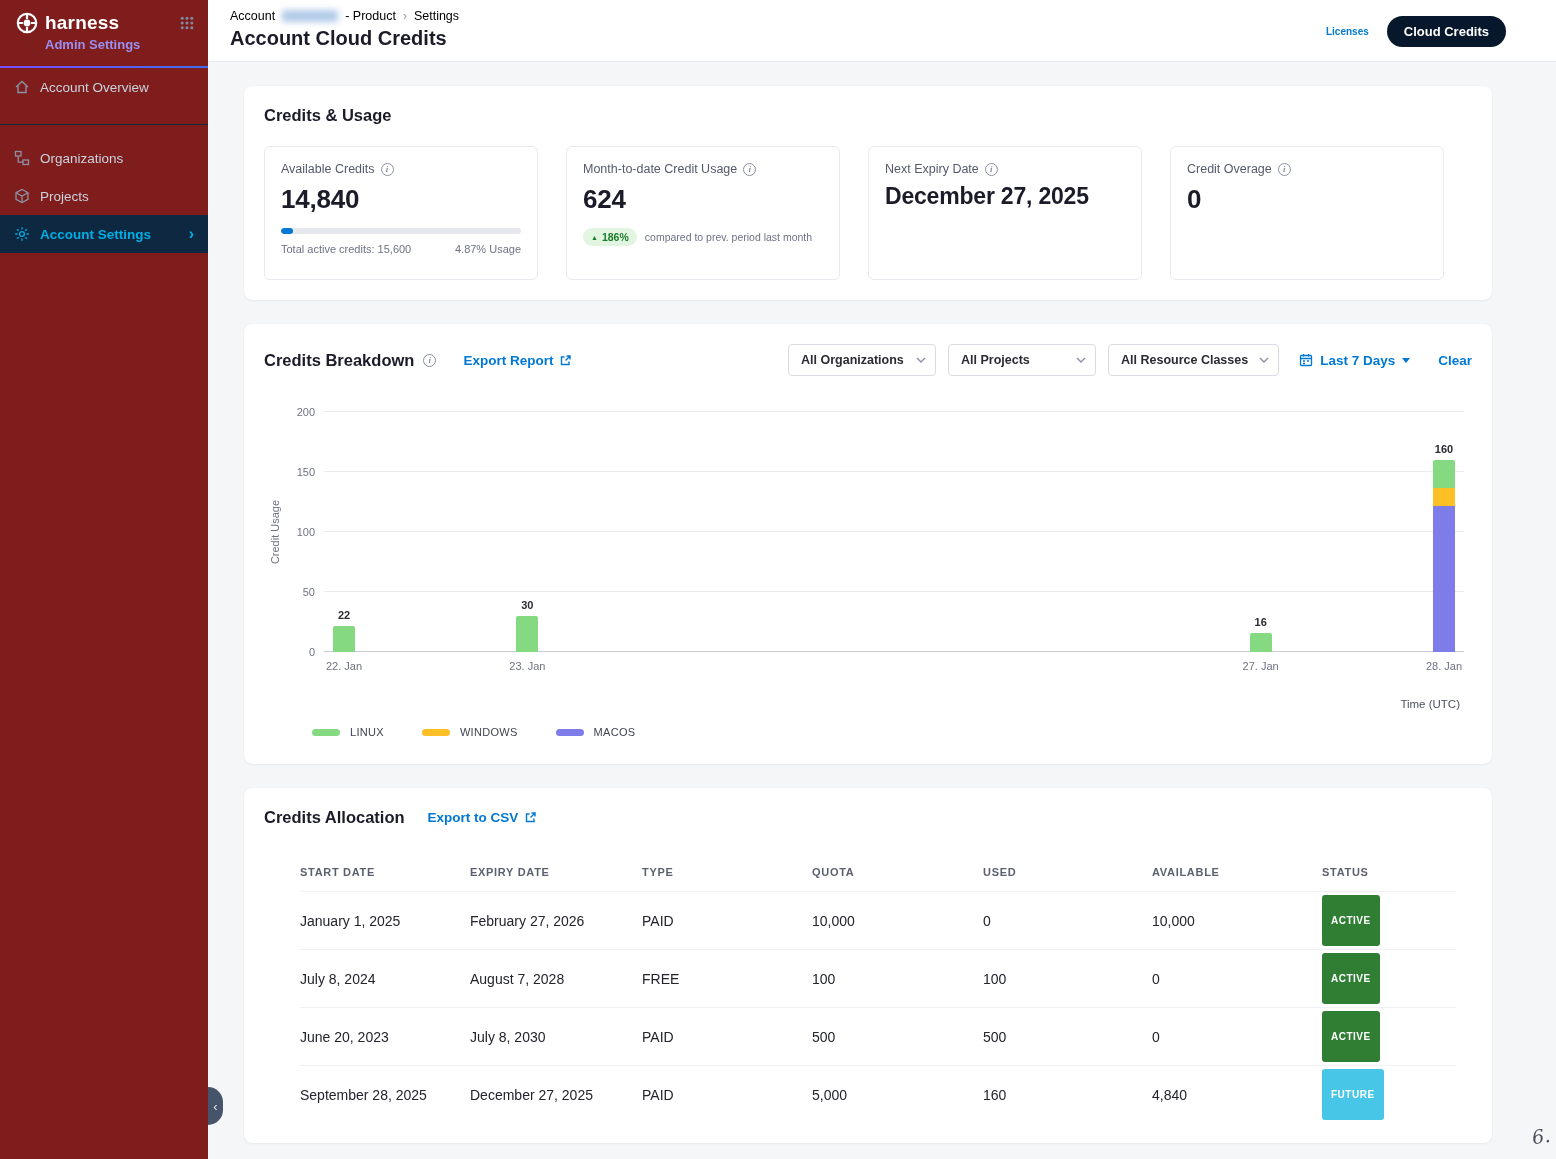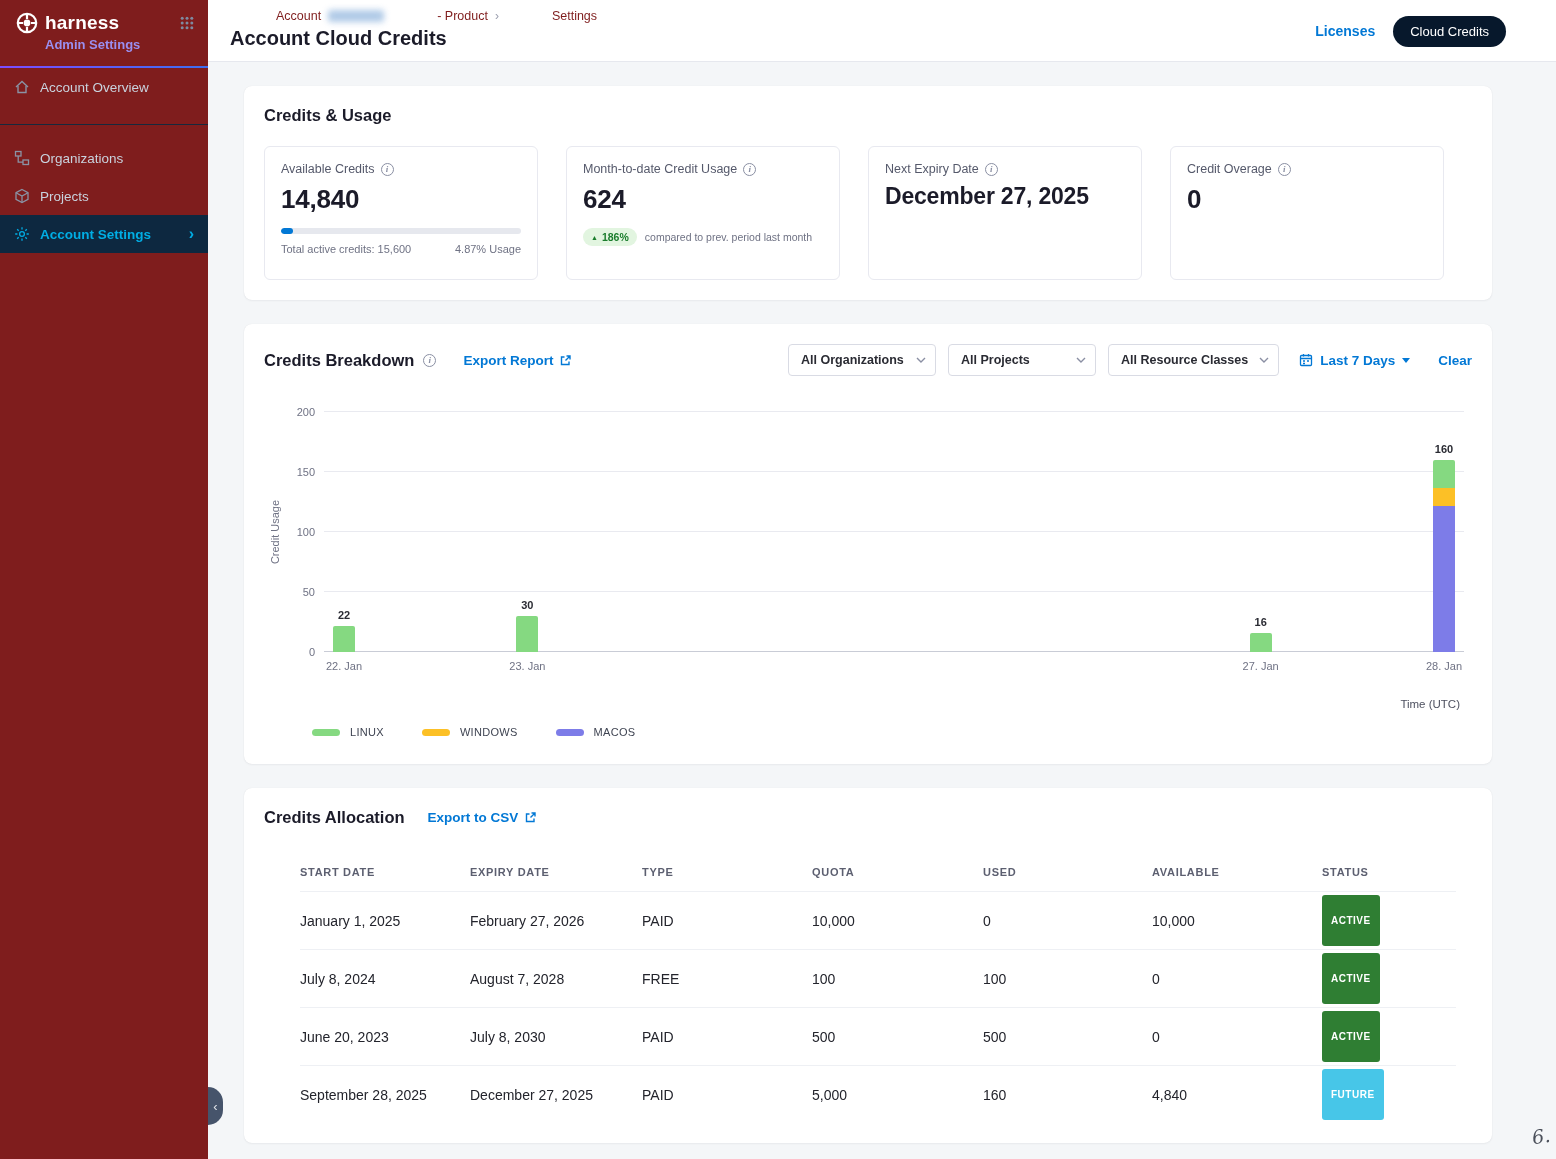--- a/index.html
+++ b/index.html
@@ -31,27 +31,27 @@
   .avatar { width: 26px; height: 26px; border-radius: 50%; background: #eef1f5; color: #12263c; font-size: 10px; font-weight: 700; display: flex; align-items: center; justify-content: center; }
   .redacted { filter: blur(3px); border-radius: 3px; }
   .user-redacted { width: 104px; height: 15px; background: #dde3ea; opacity: .85; }
   .collapse-tab { position: absolute; left: 208px; top: 1087px; width: 15px; height: 38px; background: #46546b; color: #dfe3e8; border-radius: 0 19px 19px 0; display: flex; align-items: center; justify-content: center; font-size: 13px; cursor: pointer; z-index: 4; }
   .collapse-tab::before { content: "‹"; }
 
   
   .main { flex: 1; display: flex; flex-direction: column; min-width: 0; }
   .main-header { background: #fff; height: 62px; border-bottom: 1px solid #e6e8ee; position: relative; flex: none; }
   .breadcrumb { position: absolute; top: 9px; left: 22px; display: flex; align-items: center; gap: 7px; font-size: 12.5px; }
-  .bc-link { color: #7f1d1d; cursor: pointer; margin-left: 46px; }
+  .bc-link { color: #000000; cursor: pointer; }
   .bc-sep { color: #9a9eae; font-size: 12px; }
   .bc-redacted { width: 56px; height: 12px; background: #8fb4dd; opacity: .7; }
   .page-title { position: absolute; top: 27px; left: 22px; font-size: 20px; font-weight: 700; color: #1b1b29; }
   .header-right { position: absolute; top: 0; right: 50px; height: 62px; display: flex; align-items: center; gap: 18px; }
-  .licenses-link { color: #0278d5; font-size: 14px; font-weight: 600; cursor: pointer; }
-  .pill-btn { background: #07182c; color: #fff; font-size: 13px; font-weight: 400; border: none; border-radius: 999px; padding: 8px 17px; cursor: pointer; font-family: inherit; }
+  .licenses-link { color: #0278d5; font-size: 10px; font-weight: 600; cursor: pointer; }
+  .pill-btn { background: #07182c; color: #fff; font-size: 13px; font-weight: 700; border: none; border-radius: 999px; padding: 8px 17px; cursor: pointer; font-family: inherit; }
   .content { flex: 1; padding: 24px 64px 0 36px; display: flex; flex-direction: column; gap: 24px; overflow: hidden; }
   .card { background: #fff; border-radius: 8px; padding: 20px; box-shadow: 0 1px 2px rgba(40,41,61,.05), 0 0 1px rgba(40,41,61,.1); }
   .card-title { font-size: 16.5px; font-weight: 700; color: #1b1b29; }
 
   
   .stats-row { display: flex; gap: 28px; margin-top: 21px; }
   .stat { width: 274px; height: 134px; border: 1px solid #e8e9f0; border-radius: 6px; padding: 15px 16px; background: #fff; }
   .stat-label-row { display: flex; align-items: center; gap: 6px; }
   .stat-label { font-size: 12.5px; color: #55596b; }
   .info-icon { width: 13px; height: 13px; border: 1px solid #8a8fa3; border-radius: 50%; color: #8a8fa3; font-size: 9px; font-weight: 700; display: inline-flex; align-items: center; justify-content: center; cursor: pointer; flex: none; font-family: "Liberation Serif", serif; font-style: italic; }

